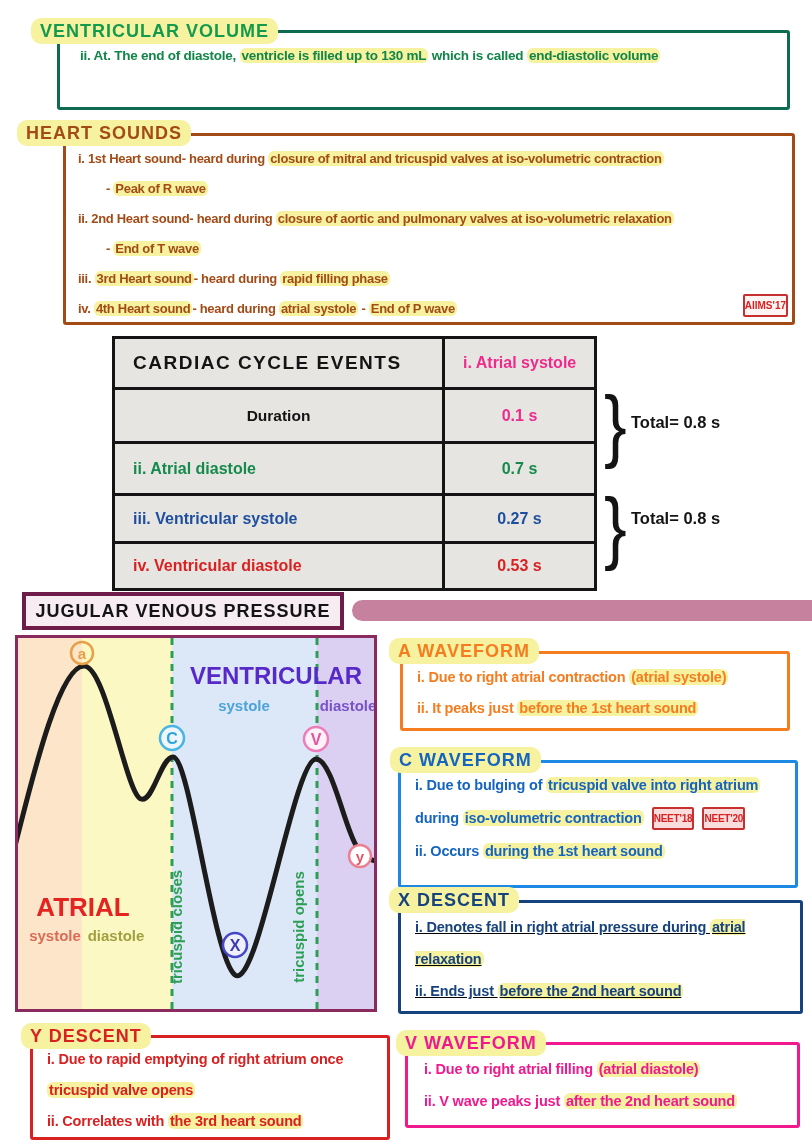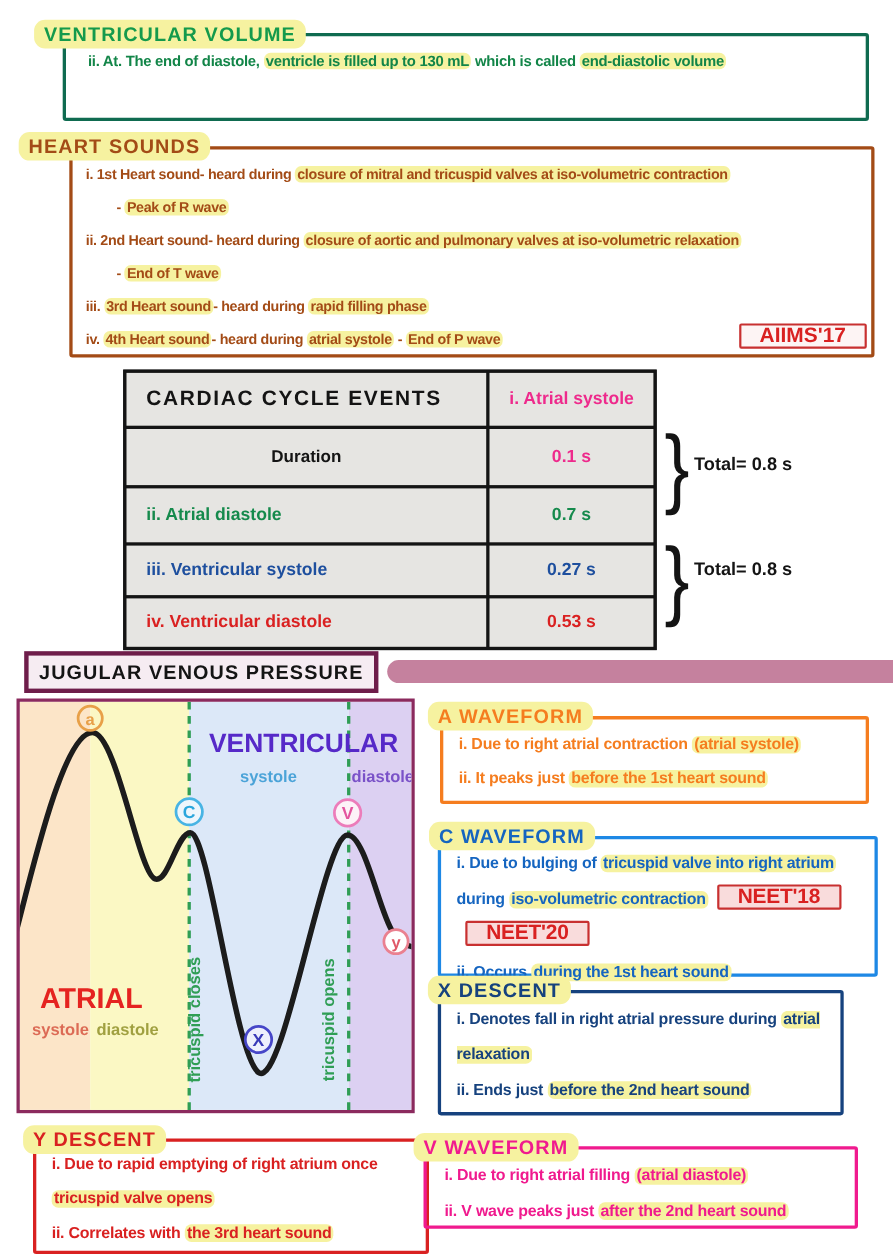--- a/index.html
+++ b/index.html
@@ -7,21 +7,21 @@
         font-family:"Liberation Sans",sans-serif;font-weight:bold;}
   
   .notebox{position:absolute;border:3px solid;border-radius:3px;box-sizing:border-box;}
   .nb-title{position:absolute;white-space:nowrap;background:#f6f2a0;border-radius:10px;
             padding:2px 9px;font-size:18px;letter-spacing:1px;line-height:22px;}
   .items{padding:8px 6px 0 16px;}
   .line{white-space:nowrap;}
   .line.wrap{white-space:normal;}
   .hl{background:#f6f2a0;border-radius:6px;padding:0 2px;}
   .badge{display:inline-block;color:#d92121;border:2px solid #c83030;background:#f9dcdc;
-         border-radius:2px;padding:0 17px;font-size:19px;margin-left:8px;line-height:19px;vertical-align:1px;}
+         border-radius:2px;padding:0 0;font-size:10px;margin-left:8px;line-height:19px;vertical-align:1px;}
   
   .vv{left:57px;top:30px;width:733px;height:80px;border-color:#0f6b50;}
   .vv .nb-title{top:-15px;left:-29px;color:#149a4c;}
   .vv .items{color:#128548;font-size:13.5px;letter-spacing:-0.25px;line-height:30px;padding-left:20px;}
   .hs{left:63px;top:133px;width:732px;height:192px;border-color:#a34b16;}
   .hs .nb-title{top:-16px;left:-49px;color:#a34b16;}
   .hs .items{color:#a34b16;font-size:13px;letter-spacing:-0.3px;line-height:30px;padding-left:12px;}
   .hs .line.sub{padding-left:28px;}
   .hs-badge{position:absolute;right:4px;bottom:5px;margin-left:0;background:#fdf4f4;}
   
@@ -48,27 +48,27 @@
   
   .graph{position:absolute;left:15px;top:635px;width:362px;height:377px;box-sizing:border-box;
          border:3px solid #8b2a5e;background:#fff;}
   
   .aw{left:400px;top:651px;width:390px;height:80px;border-color:#f57d1f;}
   .aw .nb-title{top:-16px;left:-14px;color:#f57d1f;}
   .aw .items{color:#f57d1f;font-size:14.5px;letter-spacing:-0.2px;line-height:31px;padding-left:14px;}
   .cw{left:398px;top:760px;width:400px;height:128px;border-color:#1e88e5;}
   .cw .nb-title{top:-16px;left:-11px;color:#1565c0;}
   .cw .items{color:#1565c0;font-size:14.5px;letter-spacing:-0.2px;line-height:33px;padding:6px 4px 0 14px;}
-  .xd{left:398px;top:900px;width:369px;height:114px;border-color:#16427e;}
+  .xd{left:398px;top:900px;width:405px;height:114px;border-color:#16427e;text-decoration:underline;}
   .xd .nb-title{top:-16px;left:-12px;color:#16427e;}
   .xd .items{color:#16427e;font-size:14.5px;letter-spacing:-0.2px;line-height:32px;padding-left:14px;}
   .yd{left:30px;top:1035px;width:360px;height:105px;border-color:#d92121;}
   .yd .nb-title{top:-15px;left:-12px;color:#d92121;}
   .yd .items{color:#d92121;font-size:14.5px;letter-spacing:-0.2px;line-height:31px;padding:6px 4px 0 14px;}
-  .vw{left:385px;top:1042px;width:395px;height:75px;border-color:#f01a8e;}
+  .vw{left:405px;top:1042px;width:395px;height:86px;border-color:#f01a8e;}
   .vw .nb-title{top:-15px;left:-12px;color:#f01a8e;}
   .vw .items{color:#f01a8e;font-size:14.5px;letter-spacing:-0.2px;line-height:32px;}
 </style>
 </head>
 <body>
 
 <div class="page">
 
   <section class="notebox vv">
     <div class="nb-title">VENTRICULAR VOLUME</div>

